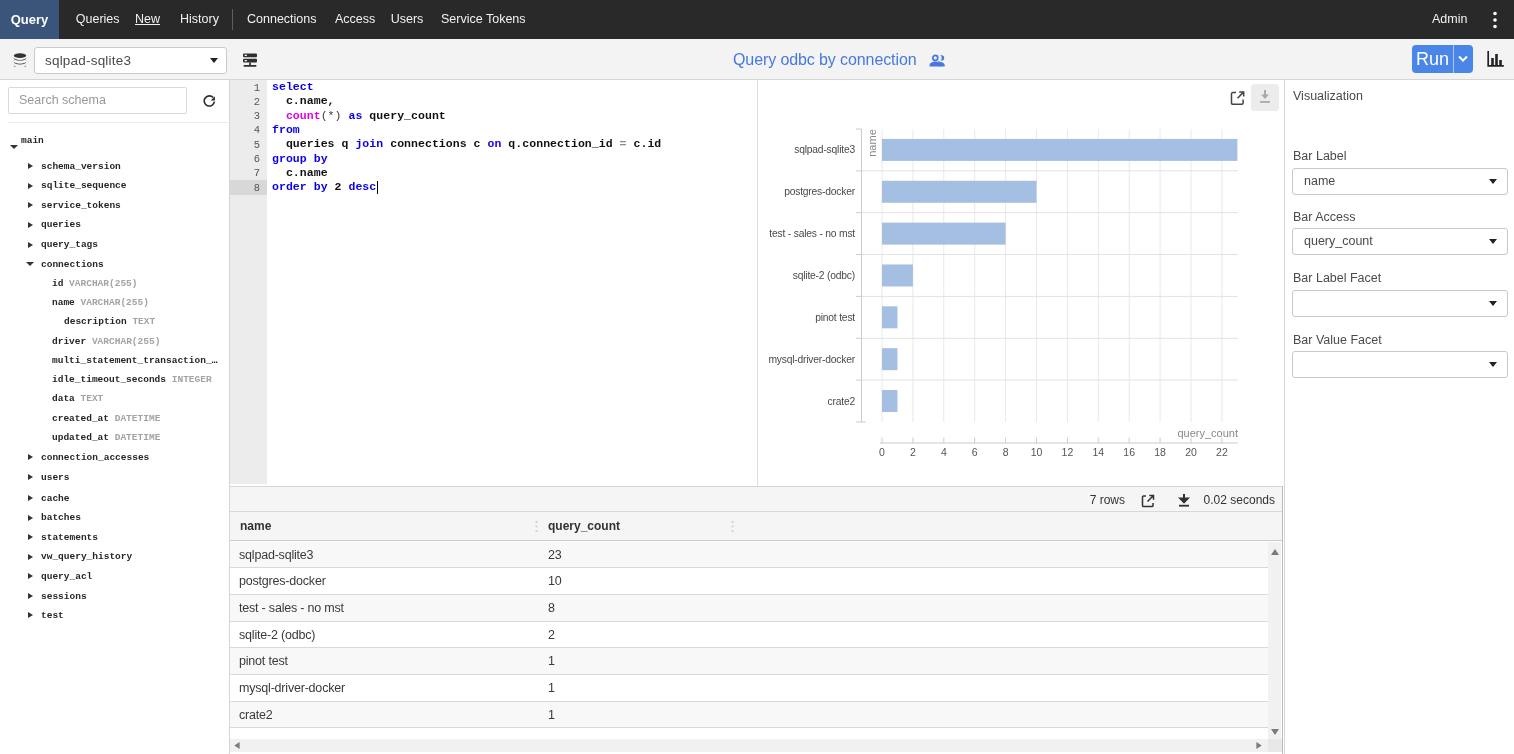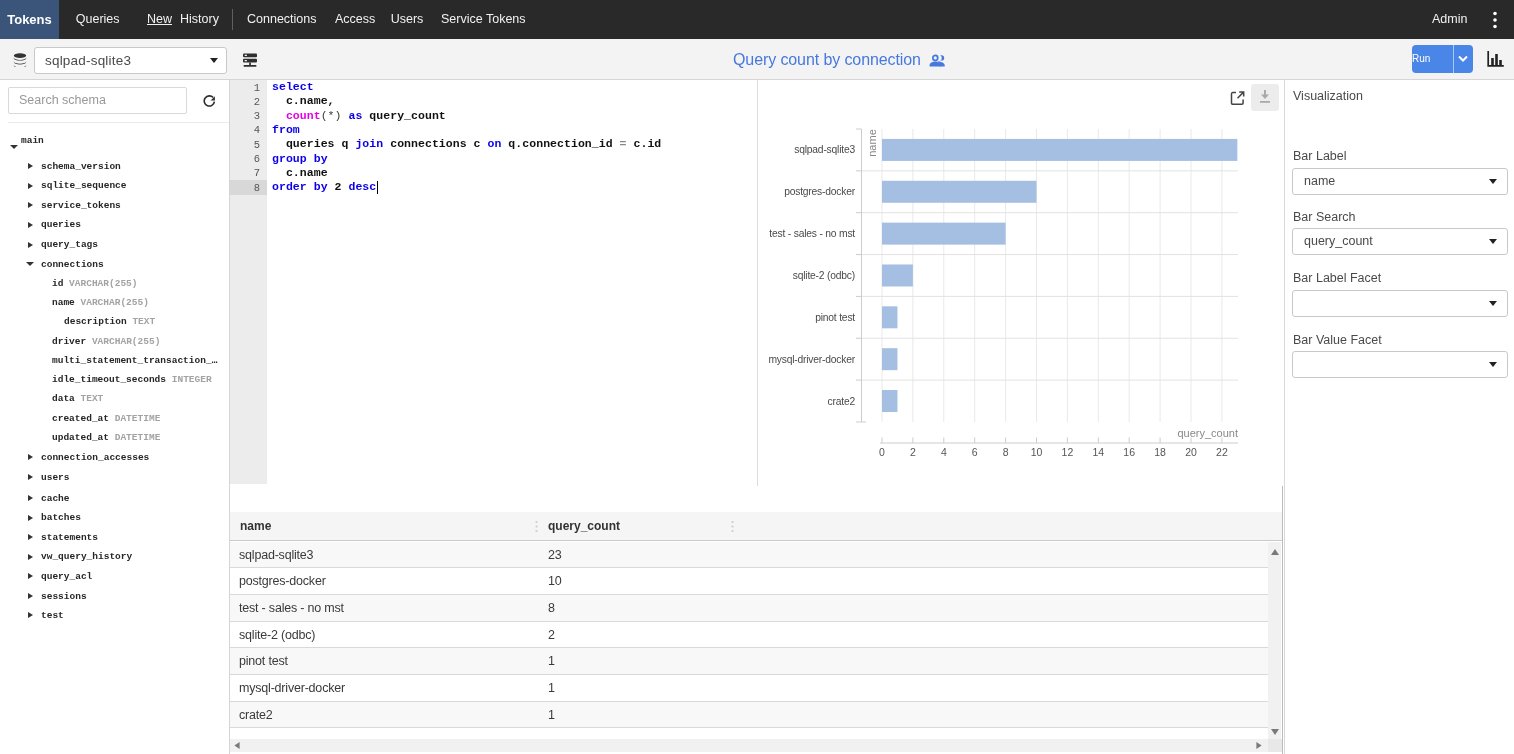--- a/index.html
+++ b/index.html
@@ -11,21 +11,21 @@
 #brand { left:0; top:0; width:59px; height:39px; background:#3a547a; color:#fff; font-weight:bold; font-size:13px; line-height:39px; text-align:center; }
 .navitem { top:0; height:39px; line-height:39px; color:#f1f1f1; font-size:12.5px; }
 #navsep { left:232px; top:9px; width:1px; height:21px; background:#5f5f5f; }
 
 #toolbar { left:0; top:39px; width:1514px; height:41px; background:#f3f3f3; border-bottom:1px solid #d5d5d5; }
 #connsel { left:34px; top:7.5px; width:193px; height:27px; background:#fff; border:1px solid #c9c9c9; border-radius:3px; }
 #connsel span { position:absolute; left:10px; top:0; line-height:25px; font-size:13.5px; letter-spacing:0.2px; color:#4a4a4a; }
 .caret { width:0; height:0; border-left:4.5px solid transparent; border-right:4.5px solid transparent; border-top:5.5px solid #222; }
 #title { left:733px; top:6px; width:200px; height:30px; line-height:30px; font-size:16px; color:#4678e0; letter-spacing:-0.1px; white-space:nowrap; }
 #runbtn { left:1412px; top:6px; width:61px; height:28px; background:#4a86e8; border-radius:4px; color:#fff; }
-#runbtn .runlabel { position:absolute; left:0; top:0; width:41px; line-height:28px; font-size:10px; color:#fff; }
+#runbtn .runlabel { position:absolute; left:0; top:0; width:41px; text-align:center; line-height:28px; font-size:18px; color:#fff; }
 #runbtn .divider { position:absolute; left:41px; top:0px; width:1px; height:28px; background:rgba(255,255,255,0.55); }
 
 #sidebar { left:0; top:80px; width:230px; height:674px; background:#fff; border-right:1px solid #d5d5d5; }
 #search { left:8px; top:87px; width:179px; height:27px; border:1px solid #d9d9d9; border-radius:2px; background:#fff; }
 #search span { position:absolute; left:10px; line-height:25px; font-size:12.5px; color:#999; }
 #sidesep { left:8px; top:122px; width:221px; height:1px; background:#ececec; }
 .tree { font-family:"Liberation Mono", monospace; font-size:9.5px; color:#262626; white-space:pre; font-weight:bold; }
 .tree .typ { color:#a3a3a3; font-weight:bold; }
 .tri-r { width:0; height:0; border-top:3.5px solid transparent; border-bottom:3.5px solid transparent; border-left:5px solid #333; }
 .tri-d { width:0; height:0; border-left:4.8px solid transparent; border-right:4.8px solid transparent; border-top:4.6px solid #333; }
@@ -59,23 +59,23 @@
 
 #vsb { left:1038px; top:56px; width:13px; height:197px; background:#f1f1f1; }
 #hsb { left:0px; top:253px; width:1038px; height:12.5px; background:#f1f1f1; }
 #sbcorner { left:1038px; top:253px; width:14px; height:12.5px; background:#e8e8e8; }
 #resborder { left:1051.5px; top:0; width:1px; height:268px; background:#bbb; }
 </style>
 </head>
 <body>
 
 <div class="abs" id="navbar">
-  <div class="abs" id="brand">Tokens</div>
+  <div class="abs" id="brand">Query</div>
   <div class="abs navitem" style="left:75.8px;">Queries</div>
-  <div class="abs navitem" style="left:147px;text-decoration:underline;">New</div>
+  <div class="abs navitem" style="left:135px;text-decoration:underline;">New</div>
   <div class="abs navitem" style="left:180px;">History</div>
   <div class="abs" id="navsep"></div>
   <div class="abs navitem" style="left:247px;">Connections</div>
   <div class="abs navitem" style="left:335px;">Access</div>
   <div class="abs navitem" style="left:390.7px;">Users</div>
   <div class="abs navitem" style="left:441px;">Service Tokens</div>
   <div class="abs navitem" style="left:1432px;">Admin</div>
   <svg class="abs" style="left:1489px; top:10px;" width="12" height="20" viewBox="0 0 12 20">
     <circle cx="6" cy="3.5" r="1.8" fill="#fff"></circle>
       <circle cx="6" cy="10" r="1.8" fill="#fff"></circle>
@@ -95,21 +95,21 @@
       <div class="caret" style="position:absolute; right:8px; top:10px;"></div>
     </div>
   <svg class="abs" style="left:243px; top:14px;" width="14" height="14" viewBox="0 0 14 14">
     <rect x="0" y="0.4" width="14" height="3.8" rx="1" fill="#2f2f2f"></rect>
     <rect x="0" y="5.7" width="14" height="3.8" rx="1" fill="#2f2f2f"></rect>
     <rect x="1.7" y="1.7" width="2.2" height="1.3" fill="#f3f3f3"></rect>
     <rect x="1.7" y="7" width="2.2" height="1.3" fill="#f3f3f3"></rect>
     <rect x="6.2" y="9.5" width="1.7" height="2.7" fill="#2f2f2f"></rect>
     <rect x="0.5" y="12.1" width="13" height="1.7" rx="0.8" fill="#2f2f2f"></rect>
   </svg>
-  <div class="abs" id="title">Query count by connection</div>
+  <div class="abs" id="title">Query odbc by connection</div>
   <svg class="abs" style="left:928px; top:13.5px;" width="18" height="15" viewBox="0 0 18 15">
     <g fill="#4678e0">
       <circle cx="13.5" cy="4.9" r="2.7"></circle>
       <circle cx="11.1" cy="4.9" r="2.6" fill="#f3f3f3"></circle>
       <path d="M11.9 13.6 v-1.5 c0-1.9 -1-3.1 -2.4-3.9 c2.4 0.2 7.2 1.3 7.2 3.9 v1.5 z"></path>
       <circle cx="7.3" cy="4.9" r="2.45" fill="none" stroke="#4678e0" stroke-width="1.7"></circle>
       <path d="M1.6 13.6 v-1.5 c0-2.4 3.4-3.7 5.7-3.7 s5.7 1.3 5.7 3.7 v1.5 z"></path>
     </g>
   </svg>
   <div class="abs" id="runbtn">
@@ -278,38 +278,51 @@
       </g>
     </svg></div>
 
 <div class="abs" id="rpanel">
   <div class="abs rlabel" style="top:8px;">Visualization</div>
   <div class="abs rlabel" style="top:68.4px;">Bar Label</div>
   <div class="abs rselect" style="top:87.9px;">
       <span>name</span>
       <div class="caret"></div>
     </div>
-  <div class="abs rlabel" style="top:129px;">Bar Search</div>
+  <div class="abs rlabel" style="top:129px;">Bar Access</div>
   <div class="abs rselect" style="top:148.1px;">
       <span>query_count</span>
       <div class="caret"></div>
     </div>
   <div class="abs rlabel" style="top:190.4px;">Bar Label Facet</div>
   <div class="abs rselect" style="top:210px;">
       <span></span>
       <div class="caret"></div>
     </div>
   <div class="abs rlabel" style="top:251.5px;">Bar Value Facet</div>
   <div class="abs rselect" style="top:271px;">
       <span></span>
       <div class="caret"></div>
     </div>
 </div>
 
 <div class="abs" id="results">
+  <div class="abs" id="rtoolbar">
+    <div class="abs rtext" style="right:157px; top:0;">7 rows</div>
+    <svg class="abs" style="left:911px; top:7px;" width="14" height="14" viewBox="0 0 14 14">
+      <path d="M5 2 H2.6 A1.1 1.1 0 0 0 1.5 3.1 V11.4 A1.1 1.1 0 0 0 2.6 12.5 H10.9 A1.1 1.1 0 0 0 12 11.4 V9" stroke="#333" stroke-width="1.5" fill="none"></path>
+      <path d="M6.5 7.5 L12 2 M8.3 1.5 H12.5 V5.7" stroke="#333" stroke-width="1.5" fill="none"></path>
+    </svg>
+    <svg class="abs" style="left:948px; top:7px;" width="12" height="13" viewBox="0 0 12 13">
+      <path d="M6 0 V6 M6 8 L2.4 4.4 H9.6 Z M6 8 L2.4 4.4 H9.6 Z" stroke="#333" stroke-width="2" fill="#333"></path>
+      <path d="M5 0.5 h2 v5 h-2 z M2 5 h8 l-4 4.4 z" fill="#333"></path>
+      <rect x="1" y="10.8" width="10" height="1.8" fill="#333"></rect>
+    </svg>
+    <div class="abs rtext" style="right:7px; top:0;">0.02 seconds</div>
+  </div>
   <div class="abs" id="rheader">
     <div class="hc" style="left:10px;">name</div>
     <div class="hc" style="left:318px;">query_count</div>
     <svg style="position:absolute;left:305px;top:8px;" width="3" height="13">
         <circle cx="1.5" cy="2" r="1.1" fill="#ccc"></circle>
         <circle cx="1.5" cy="6.5" r="1.1" fill="#ccc"></circle>
         <circle cx="1.5" cy="11" r="1.1" fill="#ccc"></circle>
       </svg>
     <svg style="position:absolute;left:501px;top:8px;" width="3" height="13">
         <circle cx="1.5" cy="2" r="1.1" fill="#ccc"></circle>

